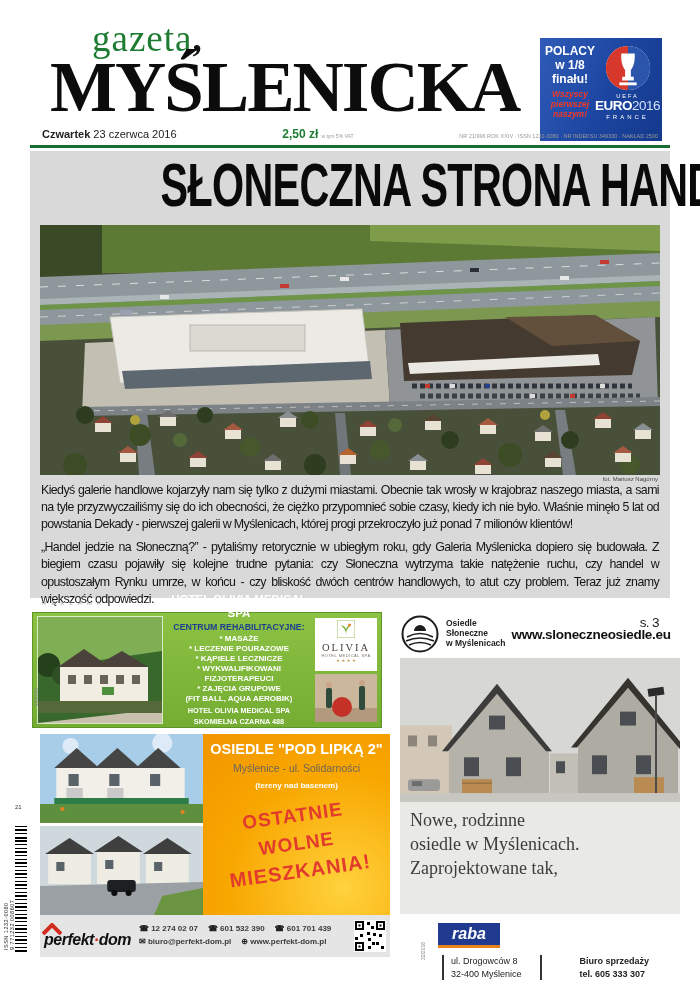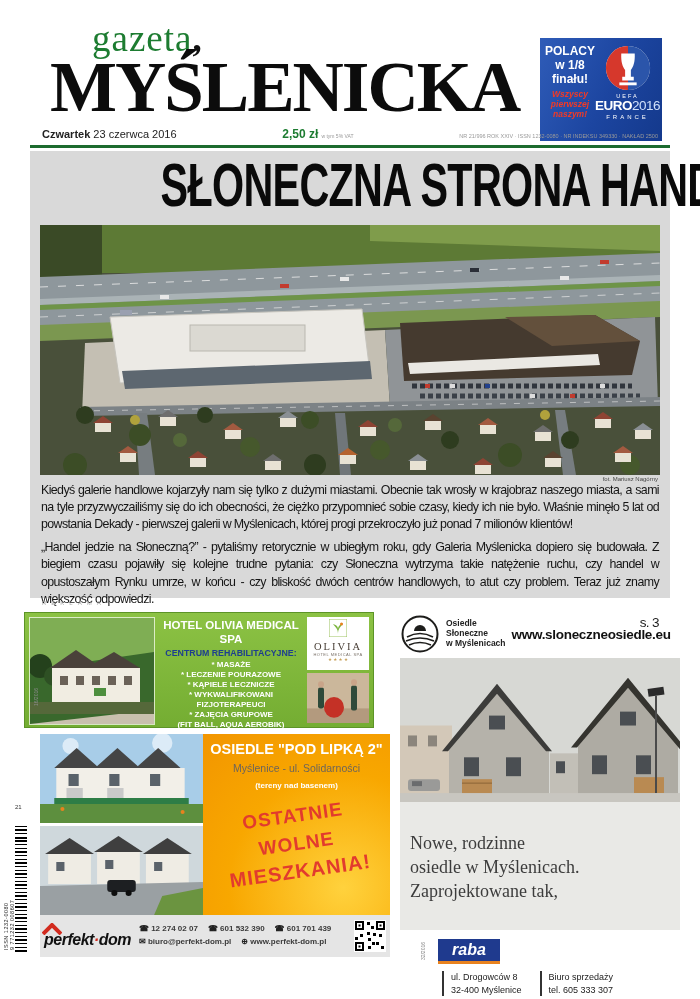--- a/index.html
+++ b/index.html
@@ -35,23 +35,23 @@
   .headline{display:inline-block;font-size:59px;font-weight:bold;color:#0a0a0a;line-height:1.08;
             transform:scale(0.70,1.05);letter-spacing:-1px;}
   .photo{position:absolute;left:10px;top:74px;width:620px;height:250px;}
   .credit{position:absolute;right:12px;top:325px;font-size:6px;color:#444;}
   .lead-text{position:absolute;left:11px;top:331px;width:618px;font-size:12.4px;
              letter-spacing:-0.6px;line-height:1.38;text-align:justify;color:#151515;}
   .lead-text p{margin:0 0 6px;}
   .pageref{text-align:right;font-size:13.5px;margin-top:0;color:#222;}
   .reklama-label{position:absolute;left:42px;top:600px;font-size:6px;letter-spacing:5px;color:#a9a9a9;}
   
-  .olivia{position:absolute;left:24px;top:612px;width:350px;height:116px;box-sizing:border-box;
+  .olivia{position:absolute;left:32px;top:612px;width:350px;height:116px;box-sizing:border-box;
           background:linear-gradient(#8cc244,#74ad32);border:1px solid #5c9427;
-          display:flex;padding:4px;gap:4px;}
+          display:flex;padding:4px;gap:4px;align-items:center;}
   .ol-photo{width:124px;height:106px;flex:none;border:1px solid rgba(255,255,255,.7);}
   .ol-mid{flex:1;text-align:center;color:#fff;line-height:1.25;}
   .ol-title{font-size:11.5px;font-weight:bold;margin-top:1px;}
   .ol-sub{font-size:8.8px;font-weight:bold;color:#1d3e8f;margin:1px 0;}
   .ol-item{font-size:8px;font-weight:bold;}
   .ol-f1{font-size:7.3px;font-weight:bold;margin-top:3px;line-height:1.15;}
   .ol-f3{font-size:8.8px;margin-top:1px;}
   .ol-right{width:62px;flex:none;display:flex;flex-direction:column;gap:3px;}
   .ol-logo{background:#fff;height:53px;text-align:center;padding-top:2px;box-sizing:border-box;}
   .ol-logo-name{font-family:"Liberation Serif",serif;font-size:10.5px;letter-spacing:2px;color:#4a4038;}
@@ -87,32 +87,32 @@
   .bc-issn{left:0;top:14px;height:120px;}
   .bc-digits{left:6px;top:14px;height:120px;}
   .bc-bars{position:absolute;left:12px;top:10px;width:12px;height:126px;
     background:repeating-linear-gradient(180deg,#000 0 1.5px,#fff 1.5px 3px,#000 3px 5.5px,#fff 5.5px 7px,#000 7px 8px,#fff 8px 11px);}
   
   .osiedle{position:absolute;left:400px;top:610px;width:280px;}
   .os-head{height:48px;display:flex;align-items:center;gap:6px;}
   .os-logo-text{font-size:8.5px;font-weight:bold;color:#222;line-height:1.15;}
   .os-url{font-size:13.5px;font-weight:bold;color:#111;letter-spacing:-0.3px;}
   .os-photo{width:280px;height:144px;display:block;}
-  .os-panel{height:128px;background:#e9e9e6;box-sizing:border-box;padding:29px 10px;
+  .os-panel{height:112px;background:#e9e9e6;box-sizing:border-box;padding:6px 10px;
             font-family:"Liberation Serif",serif;font-size:18px;color:#3c3c3c;line-height:1.34;}
   .raba{margin-top:9px;}
   .raba-r1{display:flex;align-items:center;gap:8px;}
   .raba-logo{width:62px;height:25px;background:#1f3a8e;color:#fff;font-weight:bold;font-style:italic;
              font-size:16px;display:flex;align-items:center;justify-content:center;
              border-bottom:3px solid #e8821e;box-sizing:border-box;flex:none;margin-left:38px;}
   .raba-c1{font-size:9.5px;font-weight:bold;color:#222;}
   .raba-c2{font-size:9.5px;color:#222;}
   .raba-r2{display:flex;gap:18px;margin:7px 0 0 42px;}
   .raba-col{border-left:2px solid #333;padding-left:7px;font-size:9px;color:#222;line-height:1.4;}
-  .raba-col .b{font-weight:normal;}
+  .raba-col .b{font-weight:bold;margin-left:31px;}
   .ad-code{position:absolute;writing-mode:vertical-rl;transform:rotate(180deg);
            font-size:5px;color:#8a8a8a;}
   .code-olivia{left:33px;top:688px;}
   .code-raba{left:420px;top:942px;}
 </style>
 </head>
 <body>
 
 <div class="gazeta"><span>gazeta</span><span class="comma">,</span></div>
 <div class="mainlogo">MYŚLENICKA</div>

